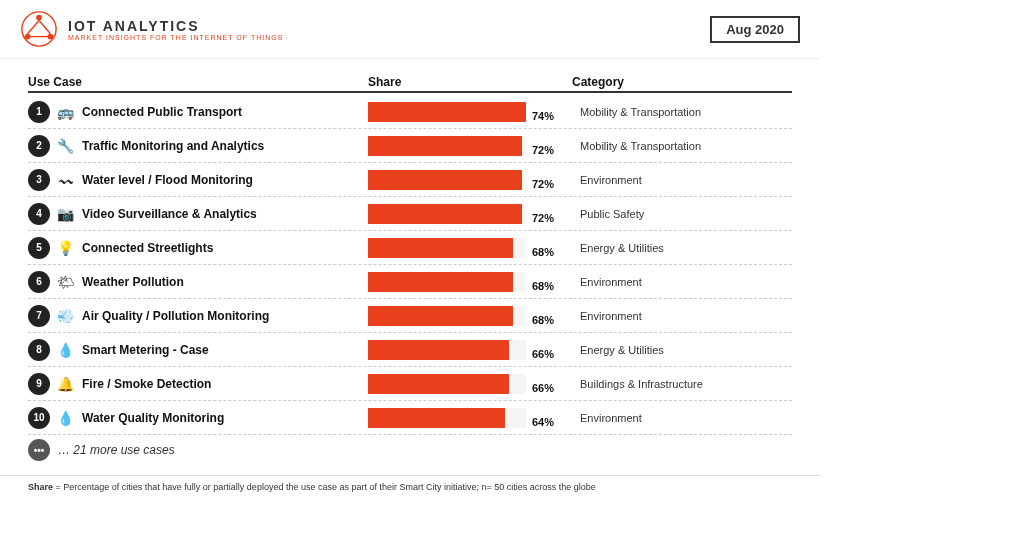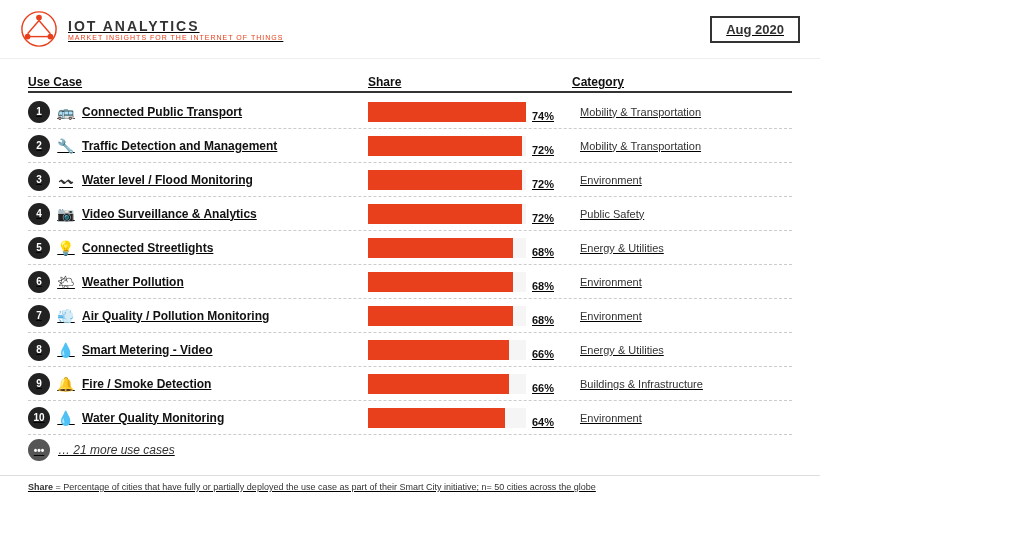--- a/index.html
+++ b/index.html
@@ -9,21 +9,20 @@
       background: #fff;
       font-family: Arial, sans-serif;
       overflow: hidden;
     }
     .container {
       width: 820px;
       height: 533px;
       background: #fff;
       padding: 0;
       position: relative;
-      text-decoration: underline;
     }
     
     .header {
       display: flex;
       align-items: center;
       justify-content: space-between;
       padding: 10px 20px;
       border-bottom: 1px solid #eee;
       background: #fff;
     }
@@ -231,21 +230,21 @@
           <div class="bar-fill" style="width:100%"></div>
         </div>
         <span class="bar-pct">74%</span>
       </div>
       <div class="category-cell">Mobility &amp; Transportation</div>
     </div>
           <div class="table-row">
       <div class="use-case-cell">
         <div class="rank-badge">2</div>
         <span class="use-case-icon">🔧</span>
-        <span class="use-case-name">Traffic Detection and Management</span>
+        <span class="use-case-name">Traffic Monitoring and Analytics</span>
       </div>
       <div class="bar-cell">
         <div class="bar-bg">
           <div class="bar-fill" style="width:97.2972972972973%"></div>
         </div>
         <span class="bar-pct">72%</span>
       </div>
       <div class="category-cell">Mobility &amp; Transportation</div>
     </div>
           <div class="table-row">
@@ -315,21 +314,21 @@
           <div class="bar-fill" style="width:91.8918918918919%"></div>
         </div>
         <span class="bar-pct">68%</span>
       </div>
       <div class="category-cell">Environment</div>
     </div>
           <div class="table-row">
       <div class="use-case-cell">
         <div class="rank-badge">8</div>
         <span class="use-case-icon">💧</span>
-        <span class="use-case-name">Smart Metering - Video</span>
+        <span class="use-case-name">Smart Metering - Case</span>
       </div>
       <div class="bar-cell">
         <div class="bar-bg">
           <div class="bar-fill" style="width:89.1891891891892%"></div>
         </div>
         <span class="bar-pct">66%</span>
       </div>
       <div class="category-cell">Energy &amp; Utilities</div>
     </div>
           <div class="table-row">

